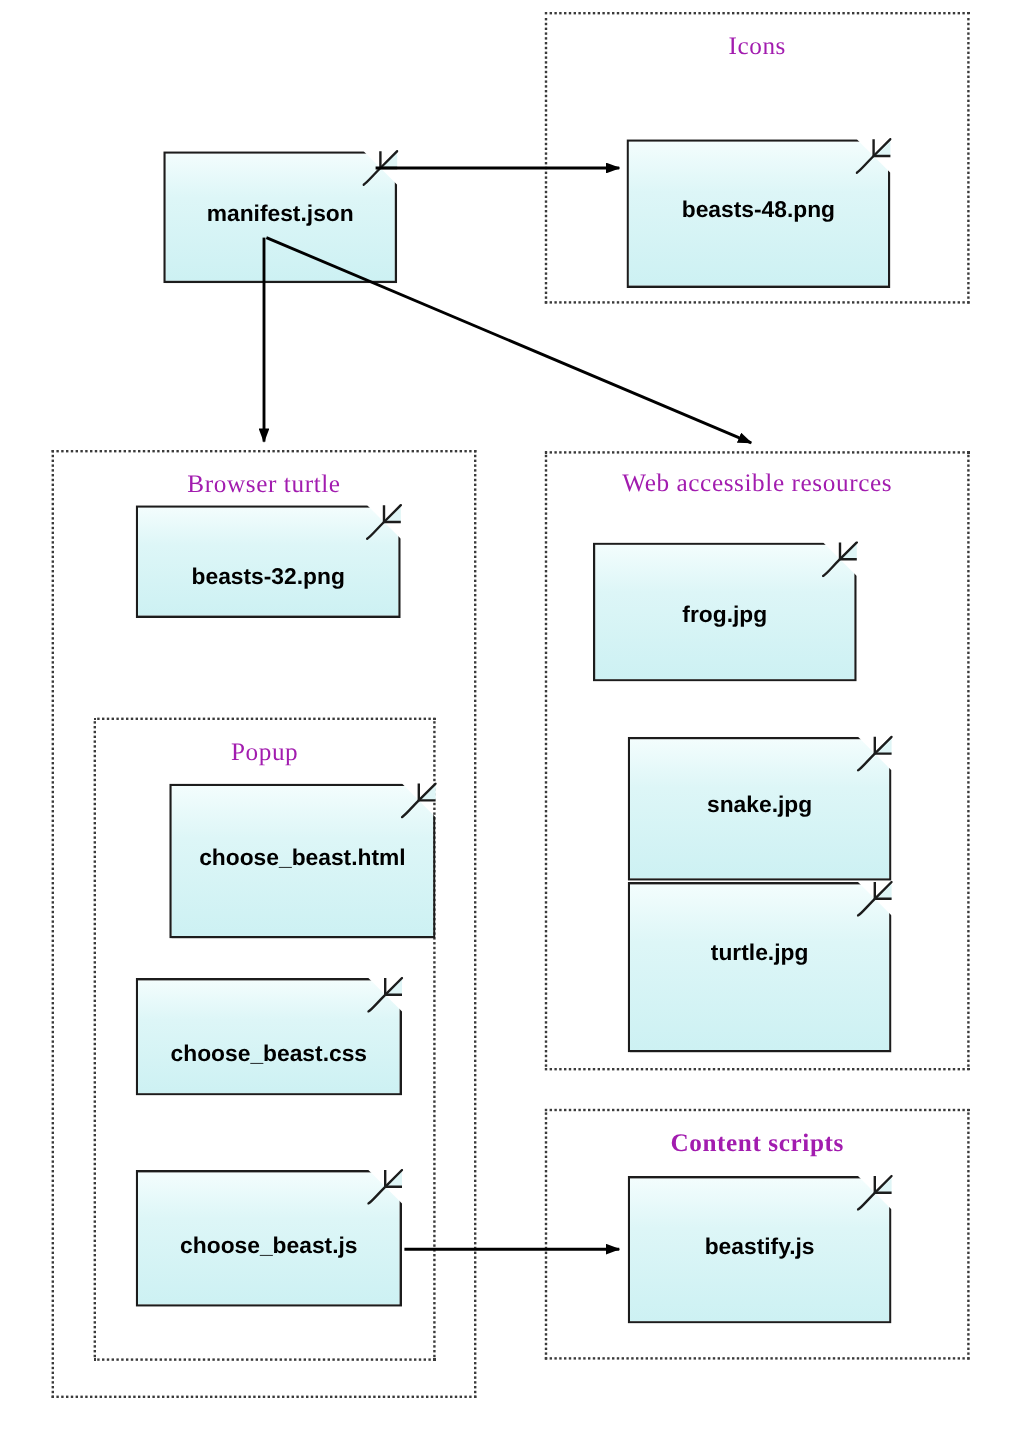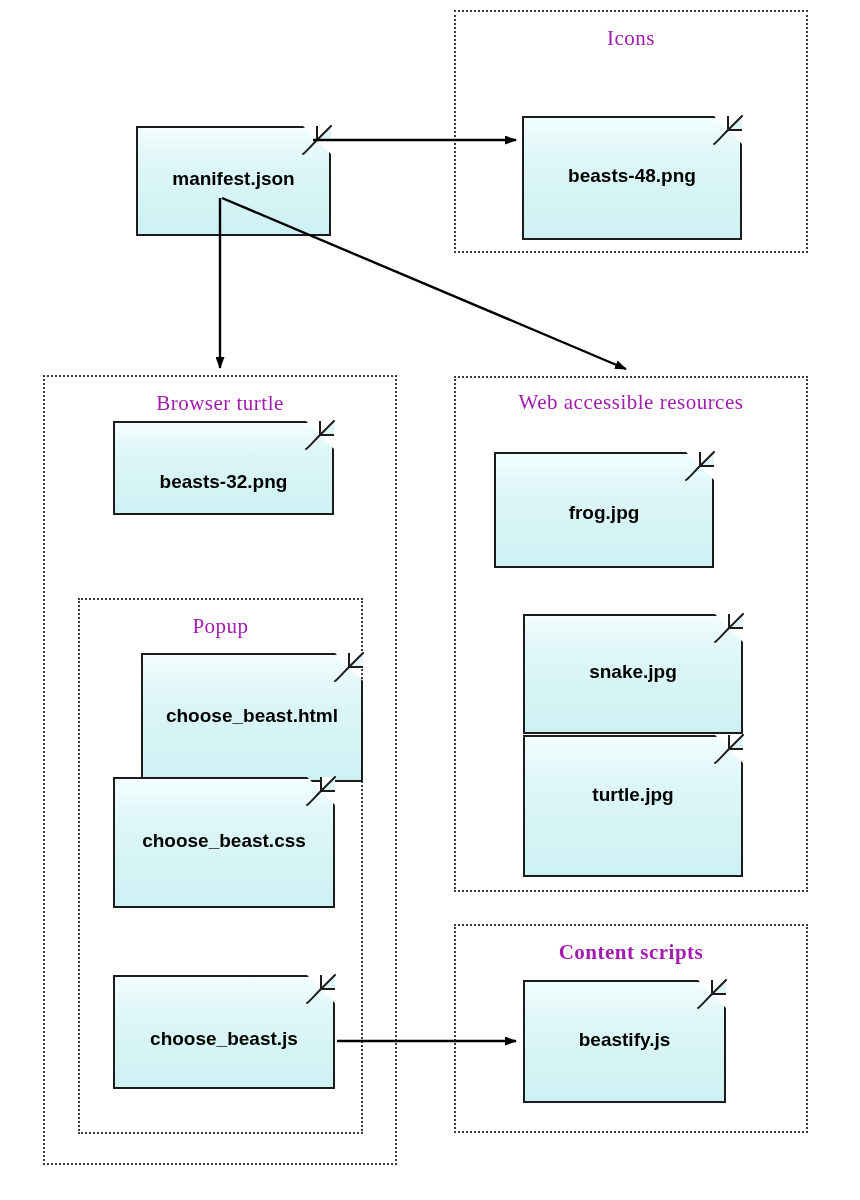--- a/index.html
+++ b/index.html
@@ -140,21 +140,21 @@
     <div class="shape"></div>
     <svg class="fold" viewBox="0 0 30 30" style="transform: scaleX(-1); transform-origin: center center;">
         <path d="M 1 1 L 1 15 L 15 15 L 15 1 Z" fill="#ffffff" stroke="none"></path>
         <path d="M 1 1 L 1 15 L 15 15 Z" fill="#dff5f6" stroke="none"></path>
         <path d="M 1 1 L 15 15 C 22 22 26 27 29 29" fill="none" stroke="#1c1c1c" stroke-width="2" stroke-linecap="round"></path>
         <path d="M 1 15 L 15 15 L 15 1" fill="none" stroke="#1c1c1c" stroke-width="2" stroke-linejoin="miter"></path>
       </svg>
     <div class="label" style="top: 51.5px;">choose_beast.html</div>
   </div>
 
-  <div class="node" id="node-choose_beast_css" style="left: 113px; top: 777px; width: 222px; height: 131px;">
+  <div class="node" id="node-choose_beast_css" style="left: 113px; top: 815px; width: 222px; height: 98px;">
     <div class="shape"></div>
     <svg class="fold" viewBox="0 0 30 30" style="transform: scaleX(-1); transform-origin: center center;">
         <path d="M 1 1 L 1 15 L 15 15 L 15 1 Z" fill="#ffffff" stroke="none"></path>
         <path d="M 1 1 L 1 15 L 15 15 Z" fill="#dff5f6" stroke="none"></path>
         <path d="M 1 1 L 15 15 C 22 22 26 27 29 29" fill="none" stroke="#1c1c1c" stroke-width="2" stroke-linecap="round"></path>
         <path d="M 1 15 L 15 15 L 15 1" fill="none" stroke="#1c1c1c" stroke-width="2" stroke-linejoin="miter"></path>
       </svg>
     <div class="label" style="top: 52.5px;">choose_beast.css</div>
   </div>
 
@@ -195,21 +195,21 @@
     <div class="shape"></div>
     <svg class="fold" viewBox="0 0 30 30" style="transform: scaleX(-1); transform-origin: center center;">
         <path d="M 1 1 L 1 15 L 15 15 L 15 1 Z" fill="#ffffff" stroke="none"></path>
         <path d="M 1 1 L 1 15 L 15 15 Z" fill="#dff5f6" stroke="none"></path>
         <path d="M 1 1 L 15 15 C 22 22 26 27 29 29" fill="none" stroke="#1c1c1c" stroke-width="2" stroke-linecap="round"></path>
         <path d="M 1 15 L 15 15 L 15 1" fill="none" stroke="#1c1c1c" stroke-width="2" stroke-linejoin="miter"></path>
       </svg>
     <div class="label" style="top: 48.5px;">turtle.jpg</div>
   </div>
 
-  <div class="node" id="node-beastify" style="left: 523px; top: 980px; width: 203px; height: 123px;">
+  <div class="node" id="node-beastify" style="left: 523px; top: 980px; width: 220px; height: 123px;">
     <div class="shape"></div>
     <svg class="fold" viewBox="0 0 30 30" style="transform: scaleX(-1); transform-origin: center center;">
         <path d="M 1 1 L 1 15 L 15 15 L 15 1 Z" fill="#ffffff" stroke="none"></path>
         <path d="M 1 1 L 1 15 L 15 15 Z" fill="#dff5f6" stroke="none"></path>
         <path d="M 1 1 L 15 15 C 22 22 26 27 29 29" fill="none" stroke="#1c1c1c" stroke-width="2" stroke-linecap="round"></path>
         <path d="M 1 15 L 15 15 L 15 1" fill="none" stroke="#1c1c1c" stroke-width="2" stroke-linejoin="miter"></path>
       </svg>
     <div class="label" style="top: 48.5px;">beastify.js</div>
   </div>
 

